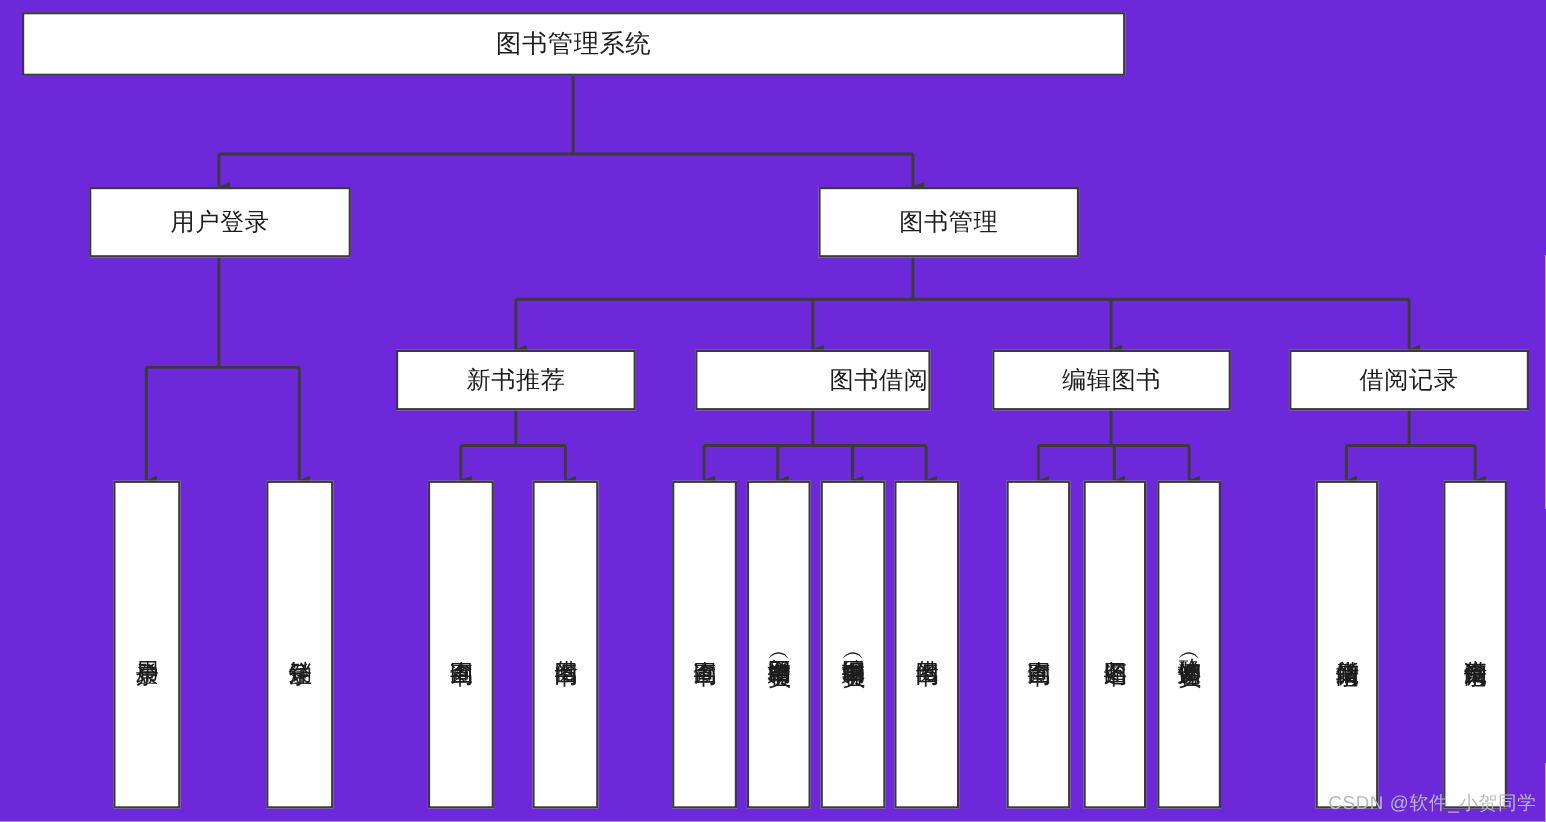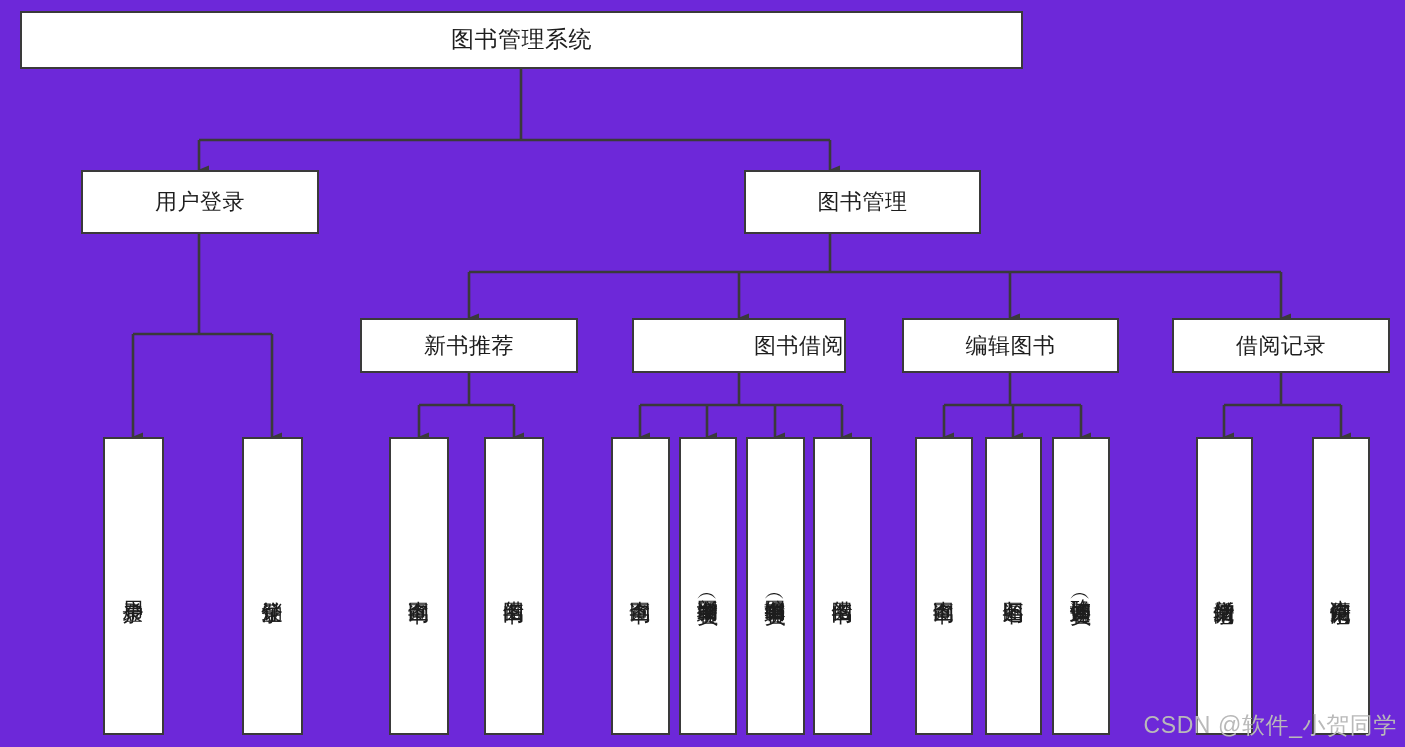--- a/index.html
+++ b/index.html
@@ -48,21 +48,21 @@
     text-orientation: upright;
     font-size: 21px;
     letter-spacing: 1px;
     line-height: 1;
   }
   .node-box.root .node-label { font-size: 23px; }
   .watermark {
     position: absolute;
     right: 8px;
     bottom: 6px;
-    font-size: 23px;
+    font-size: 17px;
     color: #b9b9b9;
     white-space: nowrap;
     letter-spacing: 0.6px;
   }
 </style>
 </head>
 <body>
 
 <div id="canvas">
 

